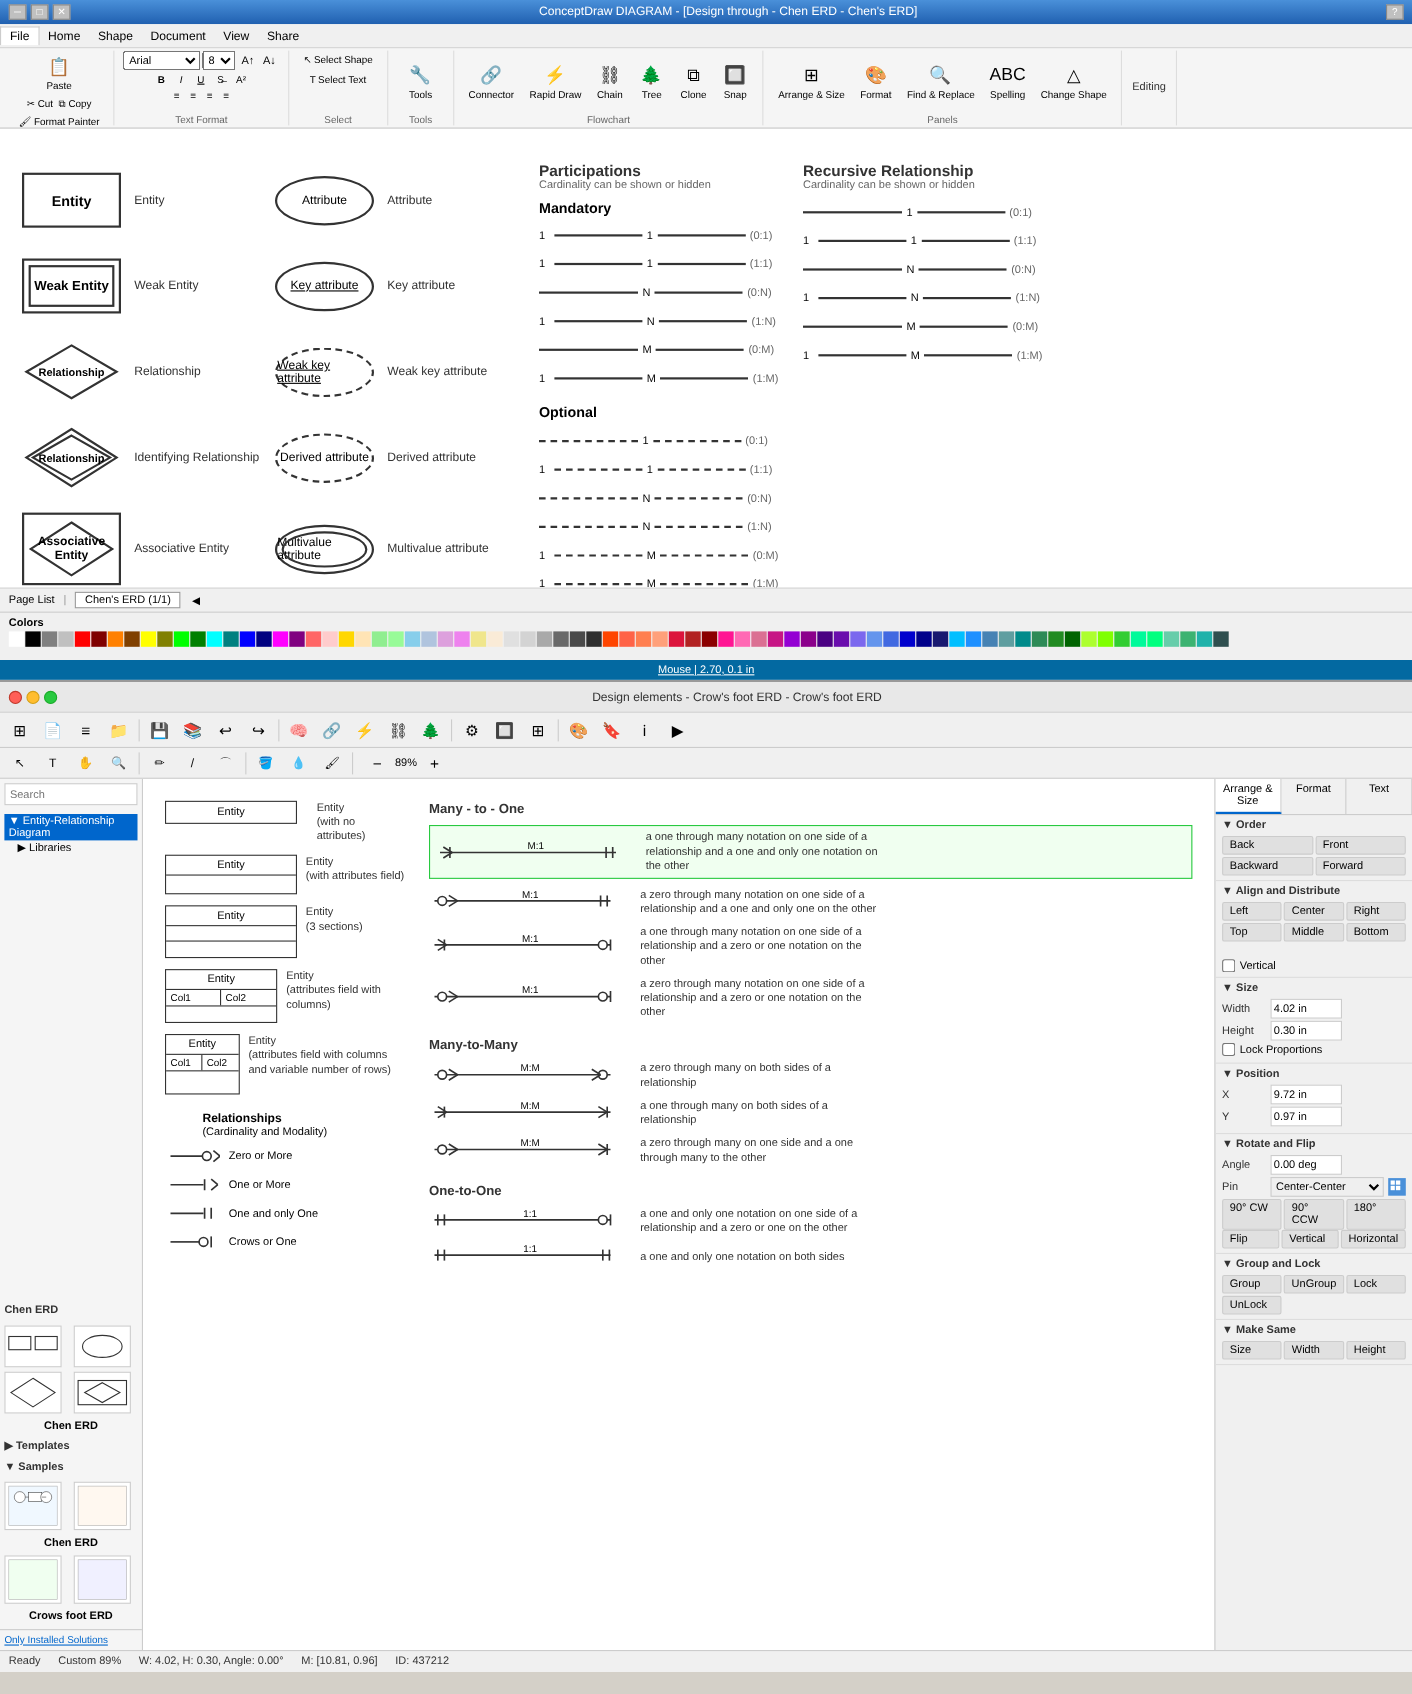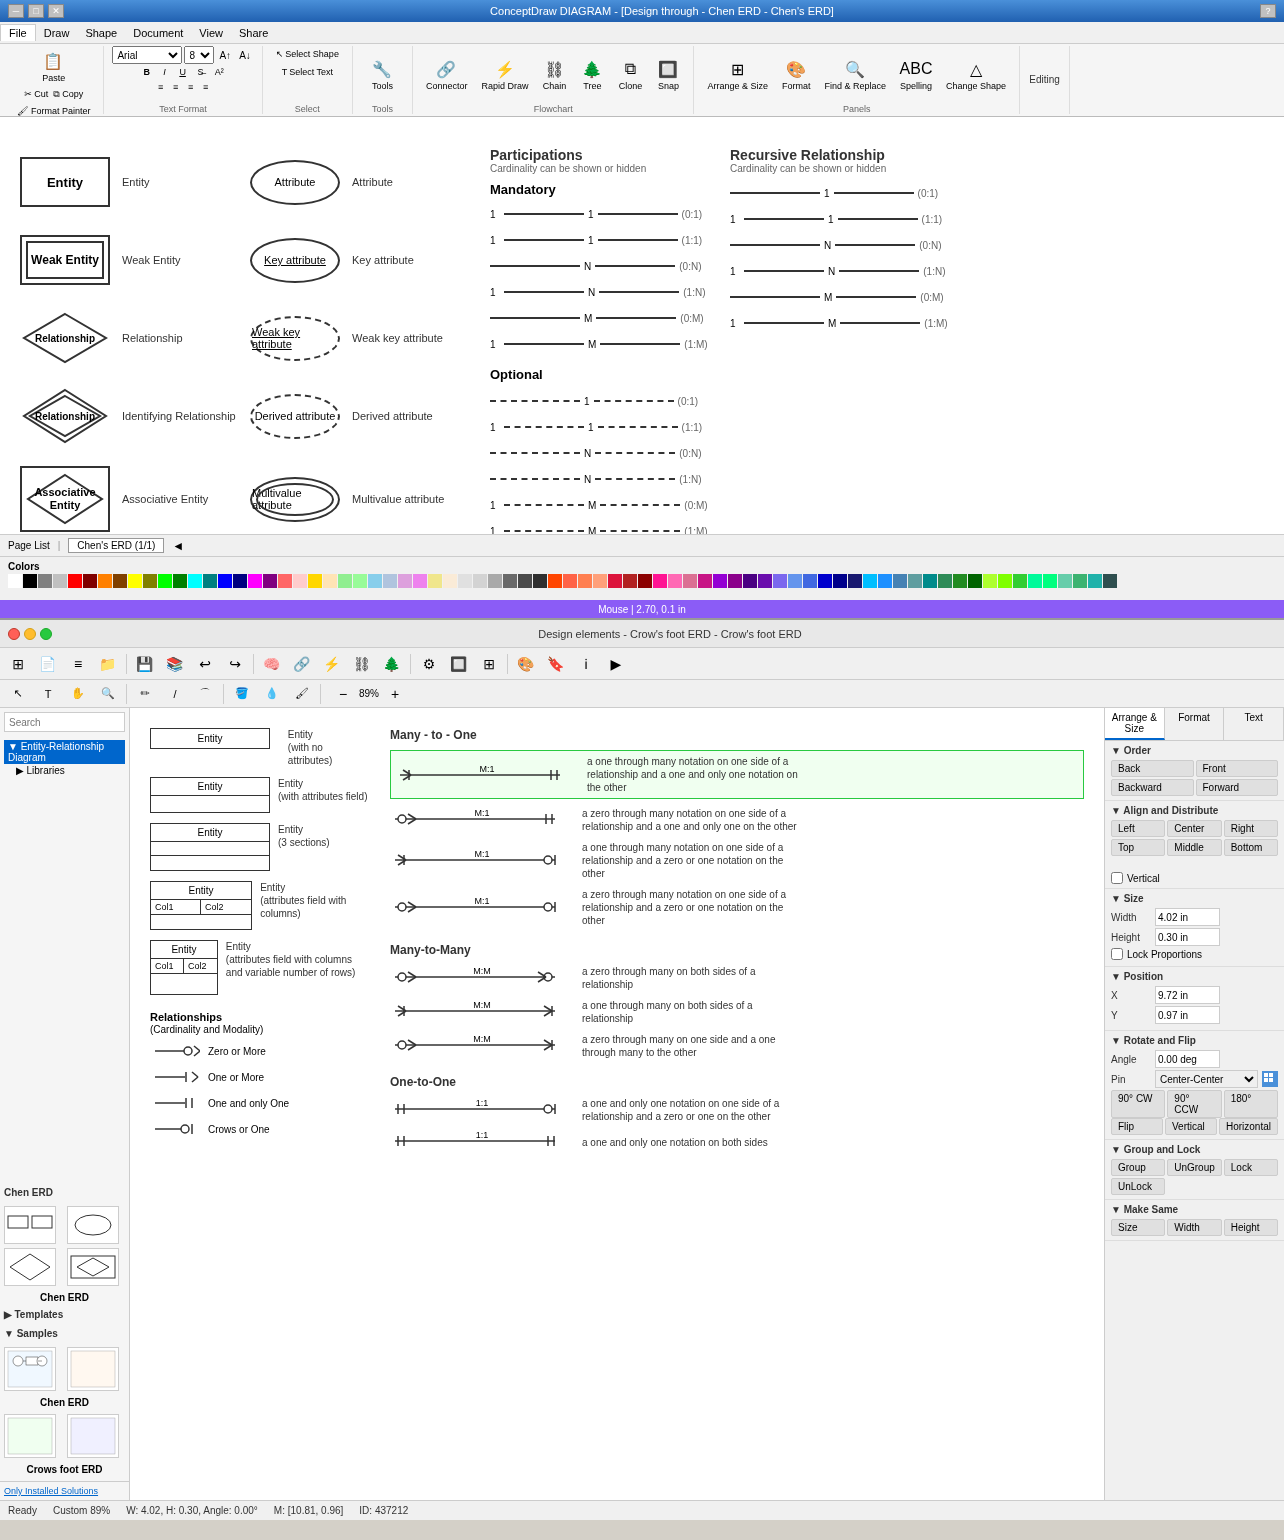--- a/index.html
+++ b/index.html
@@ -50,21 +50,21 @@
     .page-list { height: 22px; background: #f0f0f0; border-top: 1px solid #ccc; display: flex; align-items: center; padding: 0 8px; font-size: 10px; gap: 8px; }
     .page-tab { padding: 1px 8px; background: white; border: 1px solid #999; font-size: 10px; cursor: pointer; }
 
     
     .colors-bar { height: 44px; background: #f0f0f0; border-top: 1px solid #ccc; padding: 4px 8px; }
     .colors-title { font-size: 10px; font-weight: bold; margin-bottom: 2px; }
     .color-palette { display: flex; gap: 1px; flex-wrap: wrap; }
     .color-swatch { width: 14px; height: 14px; cursor: pointer; }
 
     
-    .status-bar { height: 18px; background: #8b5cf6; display: flex; align-items: center; justify-content: center; color: white; font-size: 10px; }
+    .status-bar { height: 18px; background: #0369a1; display: flex; align-items: center; justify-content: center; color: white; font-size: 10px; text-decoration: underline; }
 
     
     #bottom-app { height: 900px; background: #e8e8e8; display: flex; flex-direction: column; }
 
     
     .bottom-toolbar { height: 32px; background: #f0f0f0; border-bottom: 1px solid #ccc; display: flex; align-items: center; padding: 0 4px; gap: 2px; }
     .toolbar-btn { width: 28px; height: 24px; border: 1px solid transparent; border-radius: 2px; display: flex; align-items: center; justify-content: center; cursor: pointer; font-size: 14px; }
     .toolbar-sep { width: 1px; height: 20px; background: #ccc; margin: 0 2px; }
 
     
@@ -114,21 +114,21 @@
       <div class="title-ctrl">✕</div>
     </div>
     <div class="title-bar-title">ConceptDraw DIAGRAM - [Design through - Chen ERD - Chen's ERD]</div>
     <div style="display:flex;gap:4px;">
       <div class="title-ctrl">?</div>
     </div>
   </div>
 
   <div class="menu-bar">
     <div class="menu-item active">File</div>
-    <div class="menu-item">Draw</div>
+    <div class="menu-item">Home</div>
     <div class="menu-item">Shape</div>
     <div class="menu-item">Document</div>
     <div class="menu-item">View</div>
     <div class="menu-item">Share</div>
   </div>
 
   <div class="ribbon">
     <div class="ribbon-content" style="height:72px;">
 
       <div class="ribbon-group">
@@ -772,21 +772,21 @@
               <div style="display:grid;grid-template-columns:1fr 1fr;border-bottom:1px solid #333;">
                 <div style="padding:2px 4px;border-right:1px solid #333;font-size:9px;">Col1</div>
                 <div style="padding:2px 4px;font-size:9px;">Col2</div>
               </div>
               <div style="padding:2px 6px;min-height:10px;font-size:8px;"></div>
               <div style="padding:2px 6px;min-height:10px;font-size:8px;"></div>
             </div>
             <div style="font-size:10px;color:#333;line-height:1.3;">Entity<br>(attributes field with columns and variable number of rows)</div>
           </div>
 
-          <div style="font-size:11px;font-weight:bold;margin-bottom:6px;">Relationships<br><span style="font-weight:normal;font-size:10px;">(Cardinality and Modality)</span></div>
+          <div style="font-size:11px;font-weight:bold;margin-bottom:6px;margin-left:34px;">Relationships<br><span style="font-weight:normal;font-size:10px;">(Cardinality and Modality)</span></div>
 
           <div style="display:flex;align-items:center;gap:8px;margin-bottom:6px;">
             <svg width="50" height="20">
               <line x1="5" y1="10" x2="35" y2="10" stroke="#333" stroke-width="1.5"></line>
               <circle cx="38" cy="10" r="4" fill="white" stroke="#333" stroke-width="1.5"></circle>
               <line x1="44" y1="5" x2="50" y2="10" stroke="#333" stroke-width="1.5"></line>
               <line x1="44" y1="15" x2="50" y2="10" stroke="#333" stroke-width="1.5"></line>
             </svg>
             <span style="font-size:10px;">Zero or More</span>
           </div>

